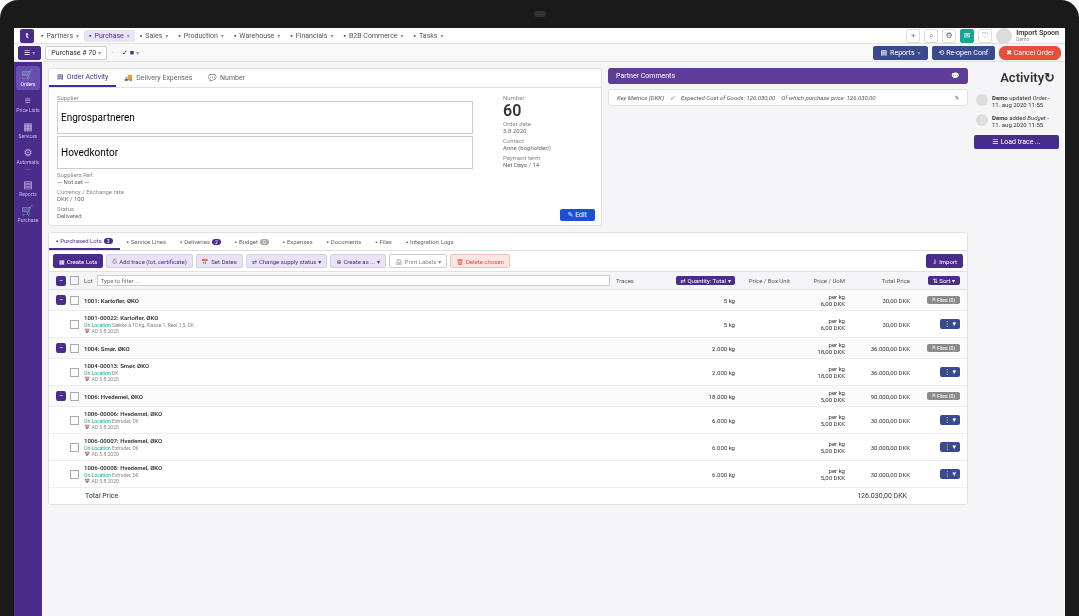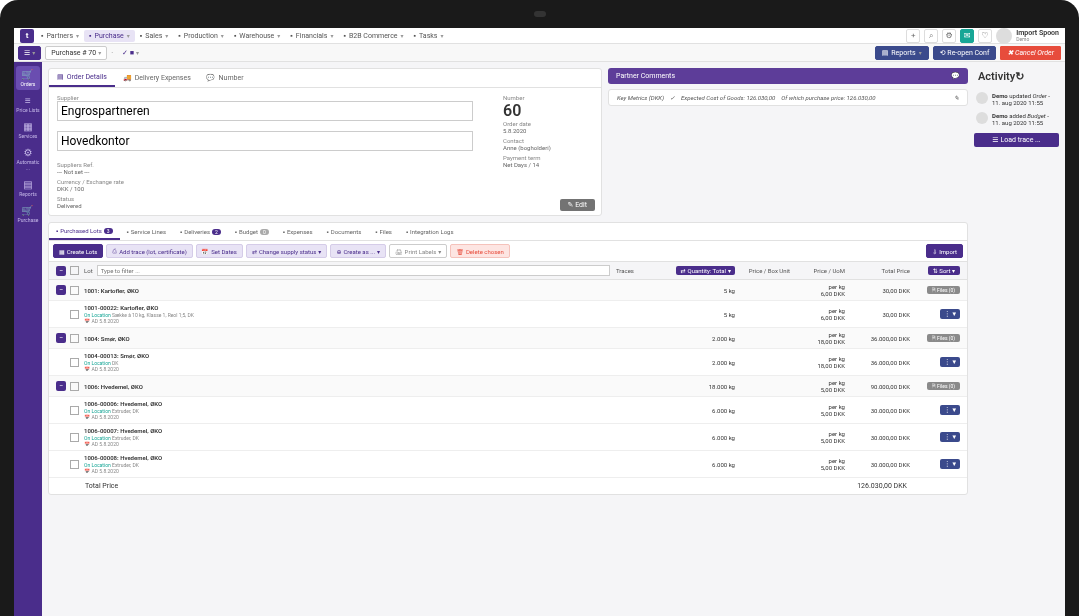--- a/index.html
+++ b/index.html
@@ -21,56 +21,56 @@
 .user-text { display:flex; flex-direction:column; line-height:1; }
 .user-text .name { font-weight:600; font-size:7px; }
 .user-text .role { font-size:5px; color:#888; }
 
 .toolbar2 { height:18px; background:#f8f8f8; border-bottom:1px solid #e1e1e1; display:flex; align-items:center; padding:0 4px; gap:4px; }
 .tb-btn { padding:2px 5px; border:1px solid #ccc; background:#fff; border-radius:2px; cursor:pointer; display:flex; align-items:center; gap:2px; }
 .tb-btn.purple { background:#4a2d8b; color:#fff; border-color:#4a2d8b; }
 .toolbar2-right { margin-left:auto; display:flex; gap:4px; }
 .btn-reports { background:#3b4a8c; color:#fff; border:1px solid #3b4a8c; padding:2px 6px; border-radius:2px; cursor:pointer; display:flex; gap:3px; align-items:center; }
 .btn-reopen { background:#3b4a8c; color:#fff; border:1px solid #3b4a8c; padding:2px 6px; border-radius:2px; cursor:pointer; }
-.btn-cancel { background:#e74c3c; color:#fff; border:1px solid #e74c3c; padding:2px 6px; border-radius:1px; cursor:pointer;font-style:italic; }
+.btn-cancel { background:#e74c3c; color:#fff; border:1px solid #e74c3c; padding:2px 6px; border-radius:6px; cursor:pointer; }
 
 .main-area { display:flex; height:calc(100% - 34px); }
 .sidebar { width:28px; background:#4a2d8b; display:flex; flex-direction:column; align-items:center; padding-top:4px; gap:2px; }
 .side-item { width:24px; display:flex; flex-direction:column; align-items:center; padding:3px 0; color:#c5b8e8; cursor:pointer; font-size:5px; text-align:center; border-radius:3px; }
 .side-item.active { background:#6a4db0; color:#fff; }
 .side-item .ico { font-size:10px; margin-bottom:1px; }
 
 .content { flex:1; display:flex; gap:6px; padding:6px; overflow:auto; }
 .left-col { flex:1; display:flex; flex-direction:column; gap:6px; }
 .right-col { width:85px; display:flex; flex-direction:column; gap:4px; }
 
 .panel { background:#fff; border:1px solid #e1e1e1; border-radius:3px; }
 .tabs { display:flex; border-bottom:1px solid #e1e1e1; }
 .tab { padding:4px 8px; cursor:pointer; color:#666; display:flex; gap:3px; align-items:center; }
 .tab.active { color:#4a2d8b; border-bottom:2px solid #4a2d8b; }
 
 .order-body { display:flex; gap:10px; padding:6px 8px; position:relative; }
 .order-left { flex:1; }
 .order-mid { width:90px;margin-left:20px; }
 .field-label { font-size:6px; color:#888; }
-.field-input { width:100%; border:1px solid #ccc; padding:2px 3px; font-size:12px; margin-bottom:10px; }
+.field-input { width:100%; border:1px solid #ccc; padding:10px 3px; font-size:10px; margin-bottom:2px; }
 .big-num { font-size:16px; font-weight:600; }
 .small-txt { font-size:6px; color:#666; }
-.btn-edit { position:absolute; bottom:4px; right:6px; background:#737373; color:#fff; padding:2px 8px; border-radius:2px; cursor:pointer; font-size:7px; }
+.btn-edit { position:absolute; bottom:4px; right:6px; background:#1d4ed8; color:#fff; padding:2px 8px; border-radius:2px; cursor:pointer; font-size:7px; }
 
 .yellow-panel { background:#fdf8e0; border:1px solid #e8dda0; border-radius:3px; padding:6px; position:relative; }
 .yellow-title { font-size:7px; color:#555; margin-bottom:4px; }
 .doc-card { display:inline-block; border:1px solid #d0c88a; background:#fff; padding:4px 6px; text-align:center; font-size:6px; border-radius:2px; cursor:pointer; }
 .doc-ico { font-size:11px; color:#888; }
 
 .purple-bar { background:#5d3d99; color:#fff; padding:4px 8px; border-radius:3px; display:flex; justify-content:space-between; align-items:center; cursor:pointer; }
 
 .metrics { background:#fff; border:1px solid #e1e1e1; border-radius:3px; padding:4px 8px; font-size:6px; color:#555; font-style:italic; display:flex; gap:6px; align-items:center; }
 
-.activity-head { display:flex; justify-content:flex-start; align-items:center; font-size:11px; font-weight:600; padding:2px 4px; }
+.activity-head { display:flex; justify-content:flex-end; align-items:center; font-size:13px; font-weight:600; padding:2px 4px; }
 .activity-item { display:flex; gap:4px; padding:3px 2px; font-size:6px; }
 .act-avatar { width:12px; height:12px; background:#ddd; border-radius:50%; flex-shrink:0; }
 .load-more { background:#4a2d8b; color:#fff; text-align:center; padding:3px; border-radius:2px; cursor:pointer; font-size:7px; }
 
 .grid-panel { background:#fff; border:1px solid #e1e1e1; border-radius:3px; }
 .grid-tabs { display:flex; border-bottom:1px solid #e1e1e1; }
 .grid-tab { padding:4px 7px; cursor:pointer; font-size:6px; color:#666; display:flex; gap:2px; align-items:center; }
 .grid-tab.active { color:#4a2d8b; border-bottom:2px solid #4a2d8b; }
 .badge { background:#4a2d8b; color:#fff; border-radius:7px; padding:0 3px; font-size:5px; min-width:8px; text-align:center; }
 .badge.gray { background:#aaa; }
@@ -183,21 +183,21 @@
             <div>Purchase</div>
           </div>
         </div>
 
       <div class="content">
         <div class="left-col">
 
           <div style="display:flex; gap:6px;">
             <div class="panel" style="flex:1;">
               <div class="tabs">
-                <div class="tab active">▤ <span>Order Details</span></div>
+                <div class="tab active">▤ <span>Order Activity</span></div>
                 <div class="tab">🚚 <span>Delivery Expenses</span></div>
                 <div class="tab">💬 <span>Number</span></div>
               </div>
               <div class="order-body">
                 <div class="order-left">
                   <div class="field-label">Supplier</div>
                   <input class="field-input" value="Engrospartneren" style="">
                   <input class="field-input" value="Hovedkontor" style="">
                   <div class="field-label">Suppliers Ref.</div>
                   <div class="small-txt">--- Not set ---</div>

